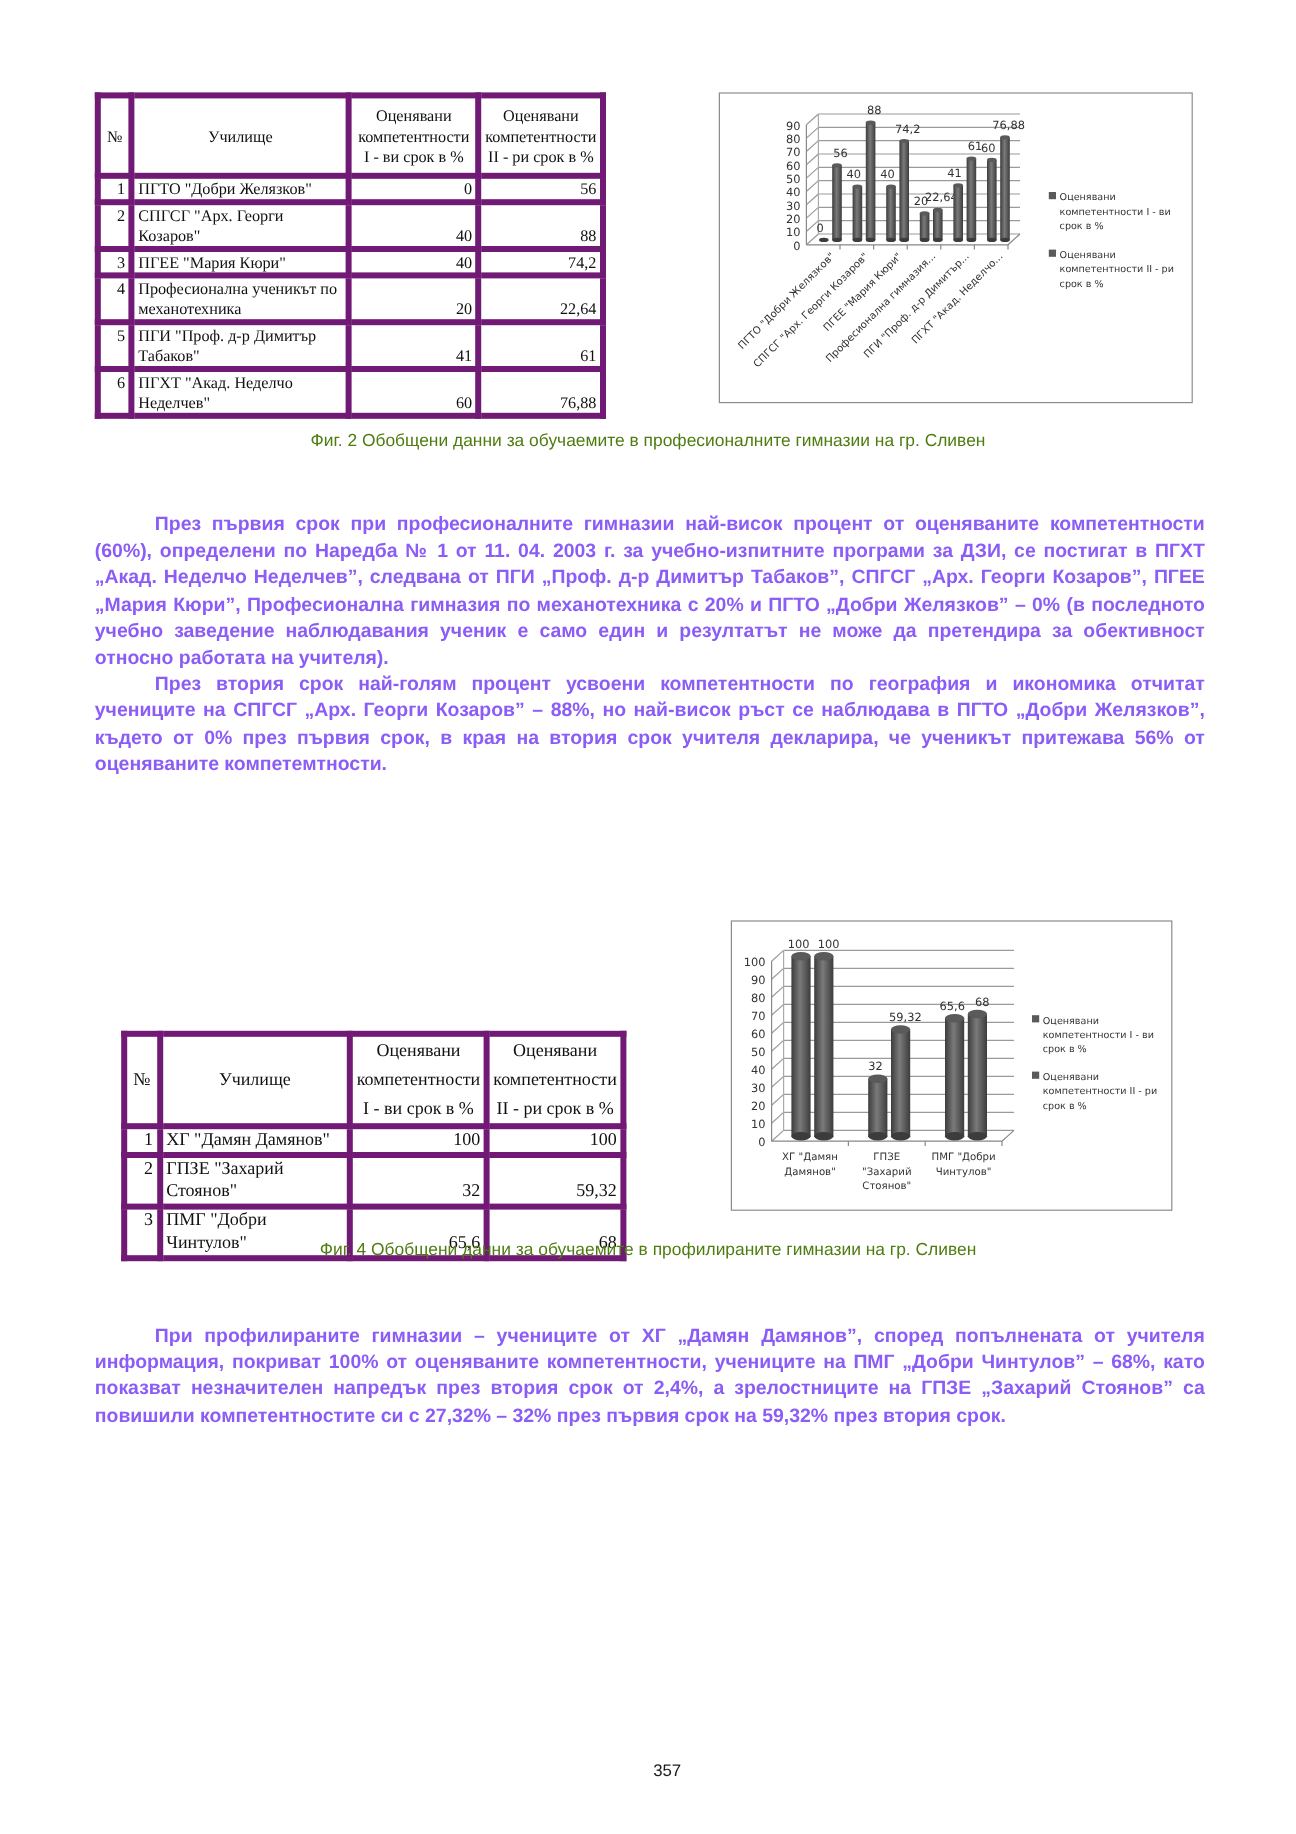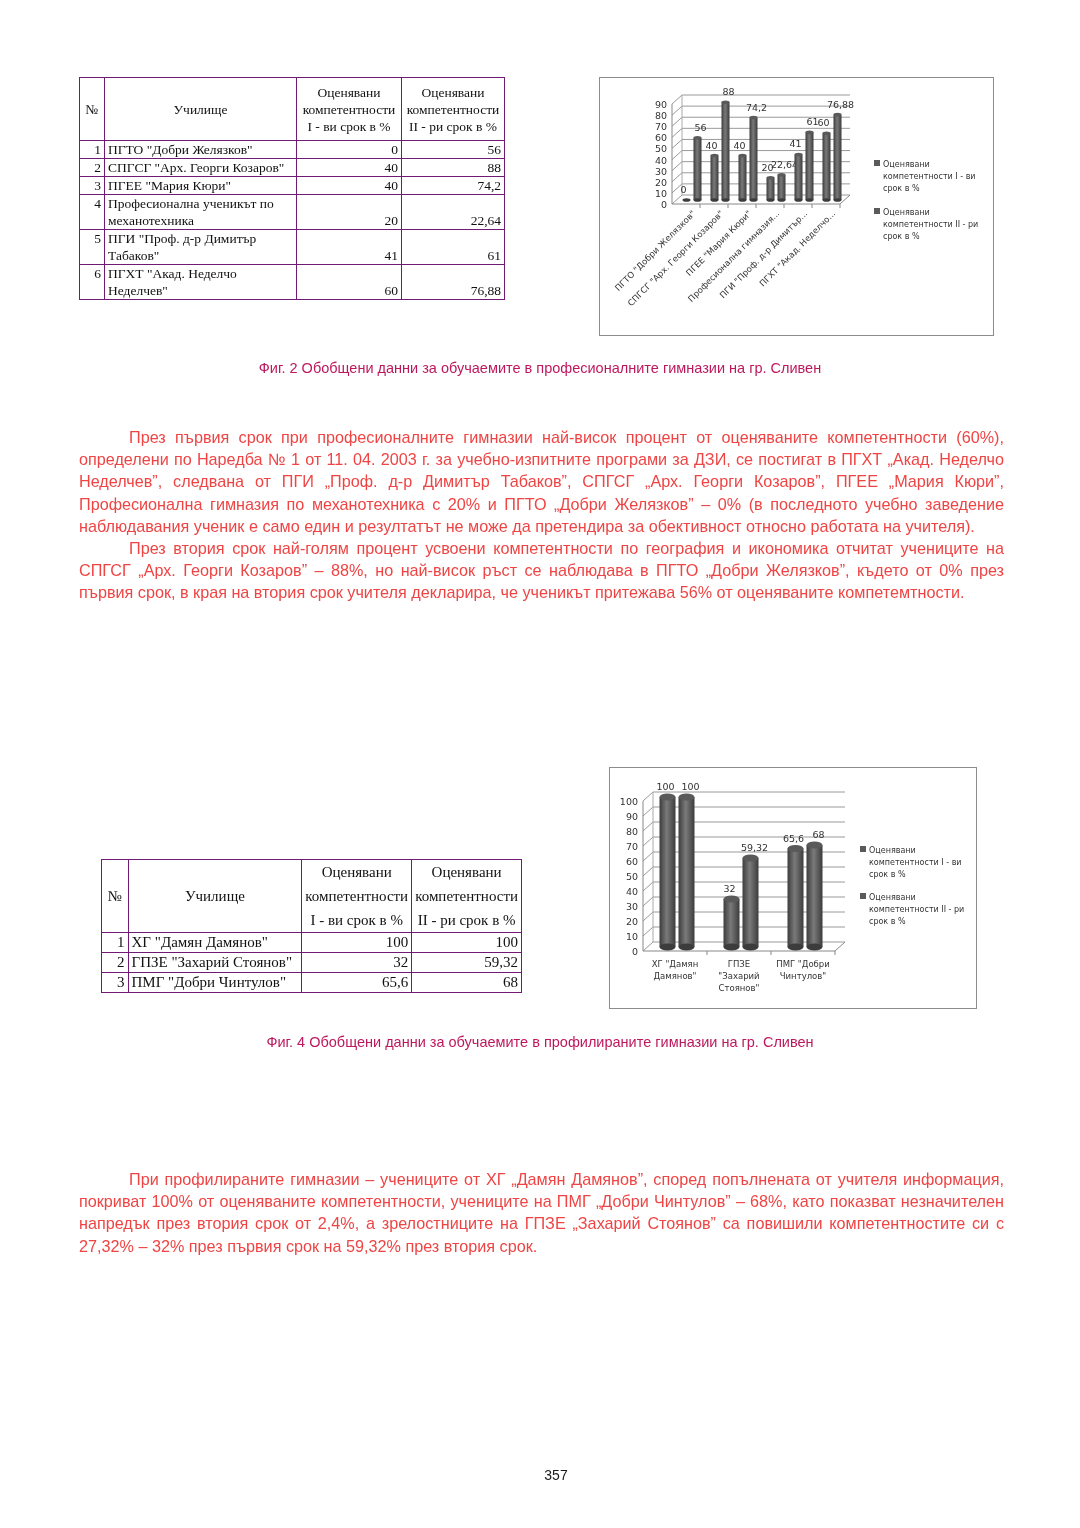--- a/index.html
+++ b/index.html
@@ -1,45 +1,45 @@
 <!DOCTYPE html>
 <html><head>
 <meta charset="utf-8">
 <style>
   html, body { margin:0; padding:0; background:#ffffff; }
   body { width:1080px; height:1528px; position:relative; overflow:hidden; color:#1a1a1a; }
 
   table.dt { position:absolute; border-collapse:collapse; font-family:"Liberation Serif", serif; font-size:13.5px; color:#111; }
-  table.dt td, table.dt th { border:1px solid #701a75; padding:0 3px; vertical-align:bottom; font-weight:normal; }
+  table.dt td, table.dt th { border:5px solid #701a75; padding:0 3px; vertical-align:bottom; font-weight:normal; }
   table.dt th { text-align:center; vertical-align:middle; line-height:17px; }
   table.dt td.num-col { text-align:right; vertical-align:top; width:18px; }
   table.dt td.v { text-align:right; }
   table.dt td.name { text-align:left; line-height:17px; }
 
   #t1 { left:79px; top:77px; width:426px; }
   #t1 th { height:62px; }
   #t1 td { line-height:17px; }
   #t2 { left:101px; top:859px; width:421px; font-size:15px; }
   #t2 th { height:72px; line-height:24px; }
   #t2 td { line-height:19px; height:19px; }
 
   .chartbox { position:absolute; border:1px solid #8c8c8c; background:#fff; }
   #c1 { left:599px; top:77px; width:393px; height:257px; }
   #c2 { left:609px; top:767px; width:366px; height:240px; }
   .chartbox svg { position:absolute; left:0; top:0; }
   .lbl { font-family:"DejaVu Sans", sans-serif; fill:#333; }
 
-  .caption { position:absolute; left:0; width:1080px; text-align:center; font-family:"Liberation Sans", sans-serif; font-size:14.5px; color:#be185d; }
+  .caption { position:absolute; left:0; width:1080px; text-align:center; font-family:"Liberation Sans", sans-serif; font-size:14.5px; color:#4d7c0f; }
   #cap1 { top:360px; }
   #cap2 { top:1034px; }
 
-  .para { position:absolute; left:79px; width:925px; font-family:"Liberation Sans", sans-serif; font-size:16.2px; line-height:22.2px; text-align:justify; color:#ef4444; }
+  .para { position:absolute; left:79px; width:925px; font-family:"Liberation Sans", sans-serif; font-size:16.2px; line-height:22.2px; text-align:justify; color:#8b5cf6;font-weight:bold; }
   .para p { margin:0; text-indent:50px; }
   #body1 { top:426px; }
-  #body2 { top:1168px; }
+  #body2 { top:1102px; }
 
   #page-number { position:absolute; top:1467px; left:16px; width:1080px; text-align:center; font-family:"Liberation Sans", sans-serif; font-size:14px; }
 </style>
 </head>
 <body>
 
 <table id="t1" class="dt">
   <thead>
     <tr>
       <th style="width:18px">№</th>

